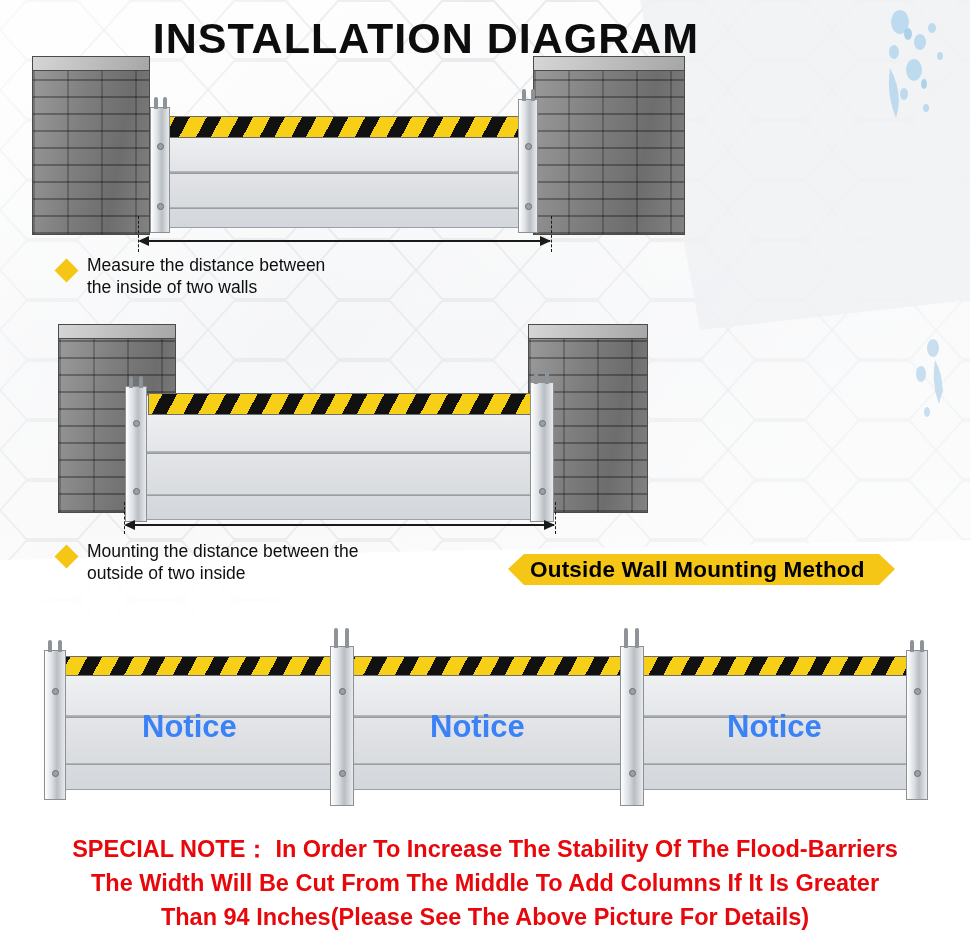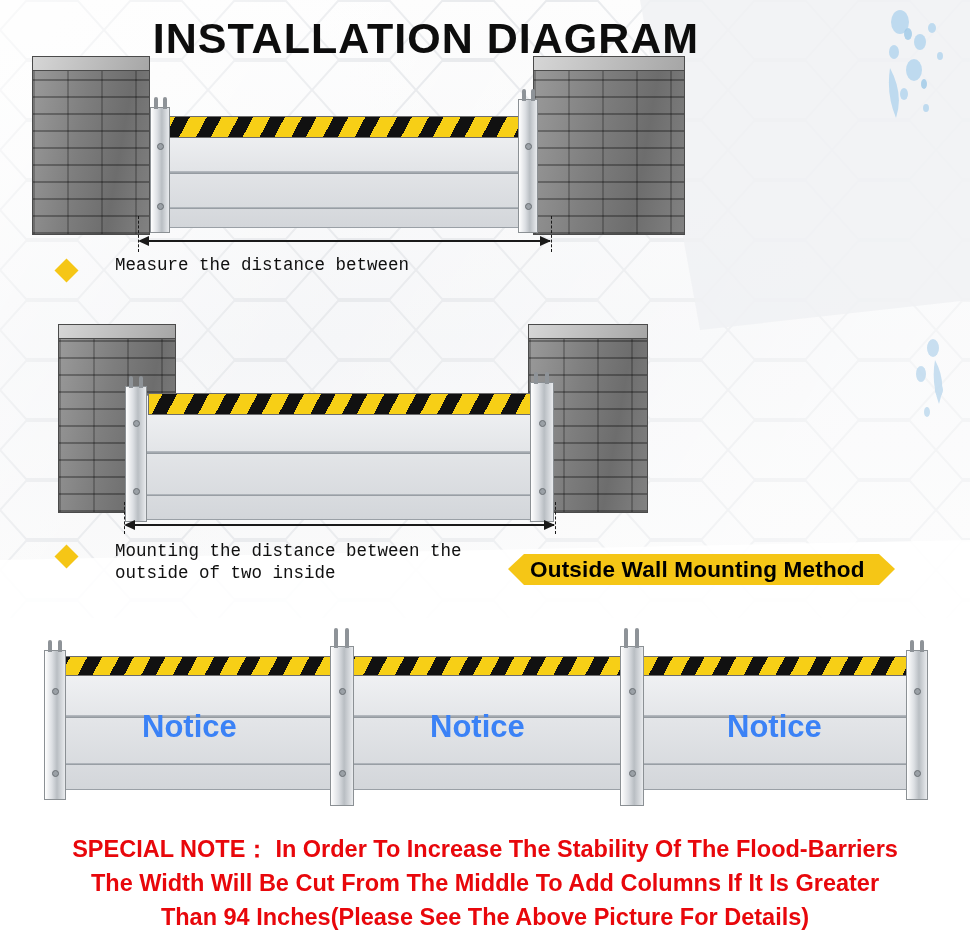--- a/index.html
+++ b/index.html
@@ -138,22 +138,21 @@
     width: 17px; height: 17px;
     background: #f5c616;
     transform: rotate(45deg);
     flex: 0 0 auto;
     margin-top: 8px;
   }
   .caption-text {
     font-size: 17.5px;
     line-height: 1.28;
     color: #0f0f0f;
-    font-family: Liberation Mono, monospace;
-    margin-left: 28px;
+    font-family: Liberation Sans, sans-serif;
   }
 
   
   .banner {
     position: absolute;
     display: flex;
     align-items: center;
     height: 31px;
   }
   .banner-tail {
@@ -301,20 +300,21 @@
     <div class="measure-tick" style="left:138px; top:216px; height:36px;"></div>
     <div class="measure-tick" style="left:551px; top:216px; height:36px;"></div>
     <div class="measure-line" style="left:140px; top:240px; width:410px;"></div>
     <div class="arrow-l" style="left:138px; top:236px;"></div>
     <div class="arrow-r" style="left:540px; top:236px;"></div>
 
     <div class="caption" style="left:58px; top:254px; width:420px;">
       <div class="diamond"></div>
       <div>
         <div class="caption-text">Measure the distance between</div>
+        <div class="caption-text">the inside of two walls</div>
       </div>
     </div>
 
   </div>
 
   <div class="diagram" style="left:0; top:290px; width:970px; height:310px;">
 
     <div class="pillar-top" style="left:58px; top:34px; width:118px; height:22px;
                 background:linear-gradient(110deg,#d6d6d6,#a5a5a5);"></div>
     <div class="pillar" style="left:58px; top:48px; width:118px; height:175px;"></div>

